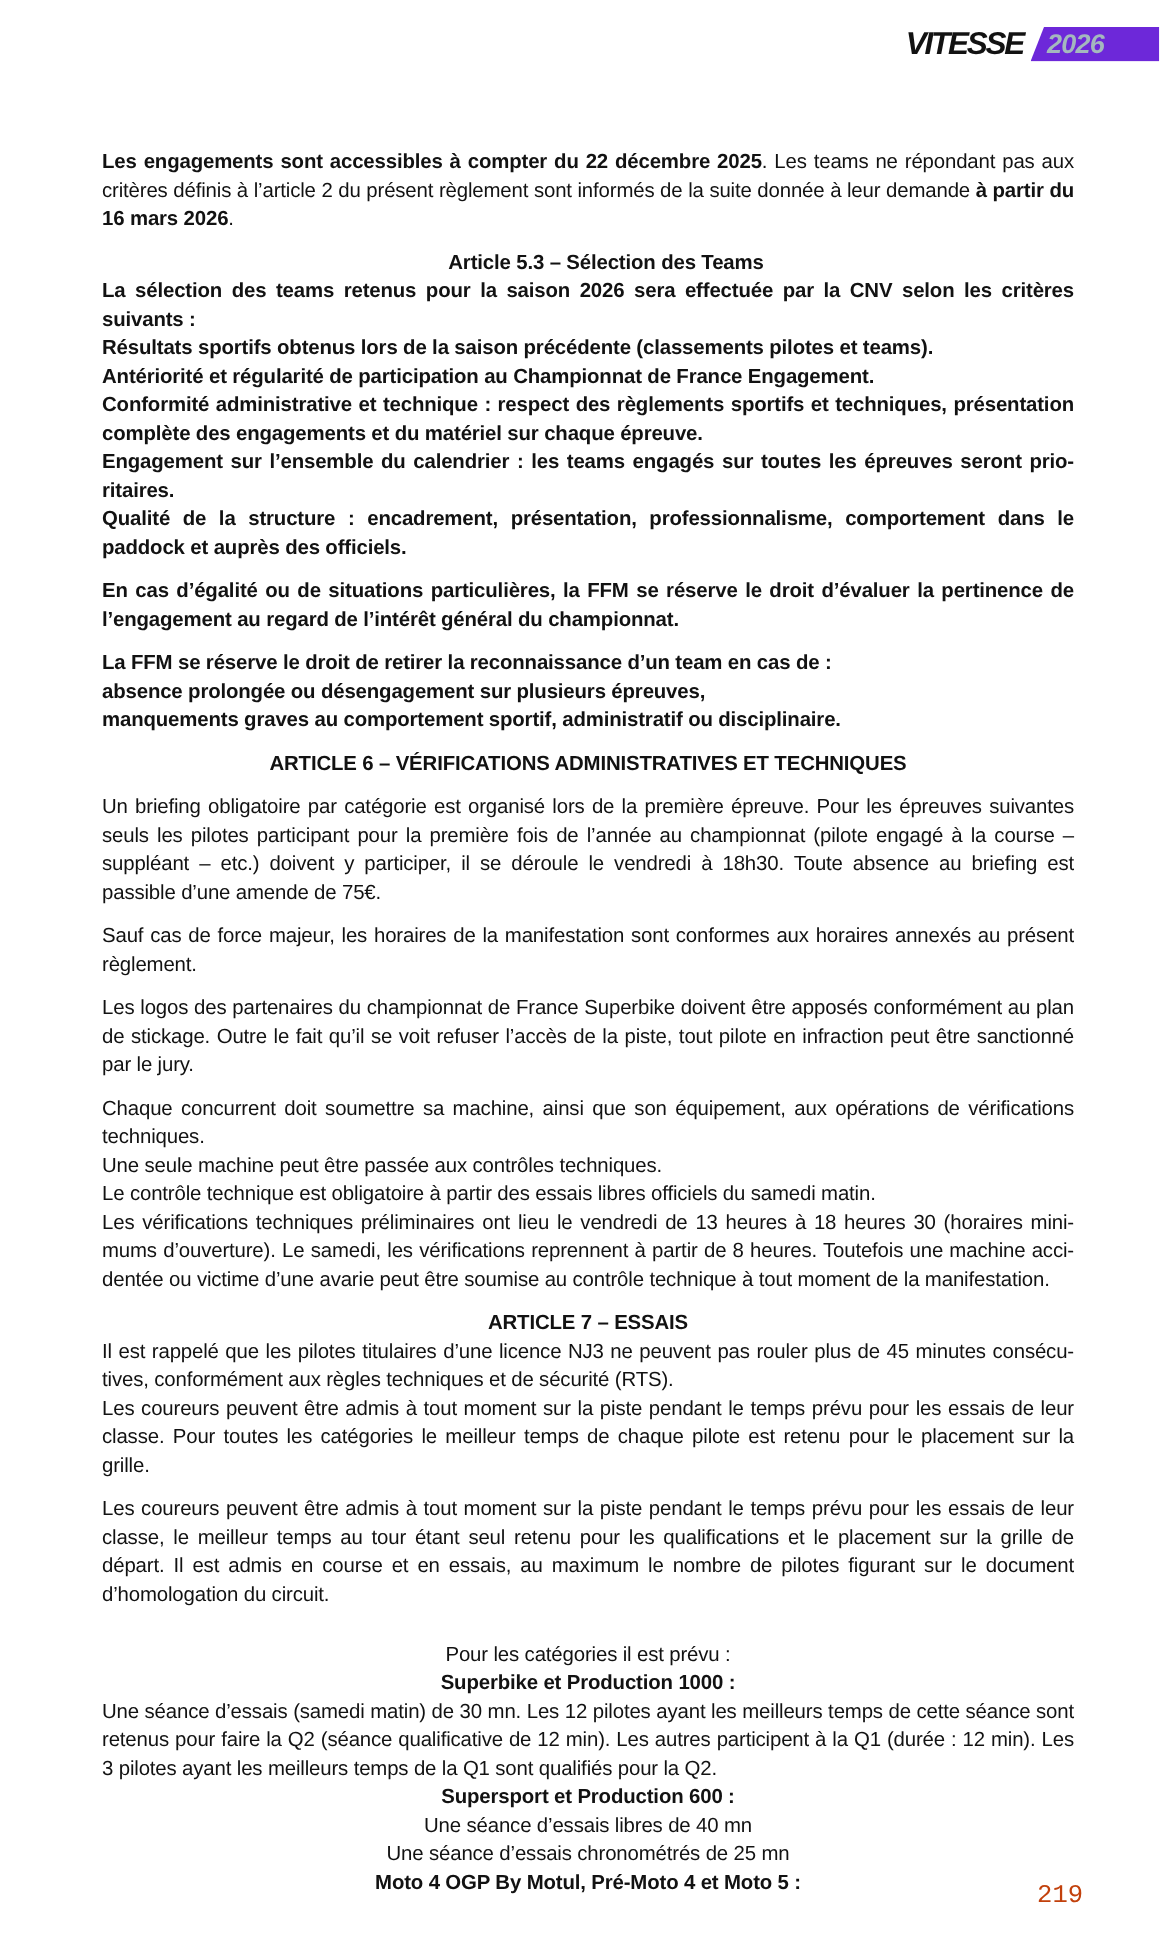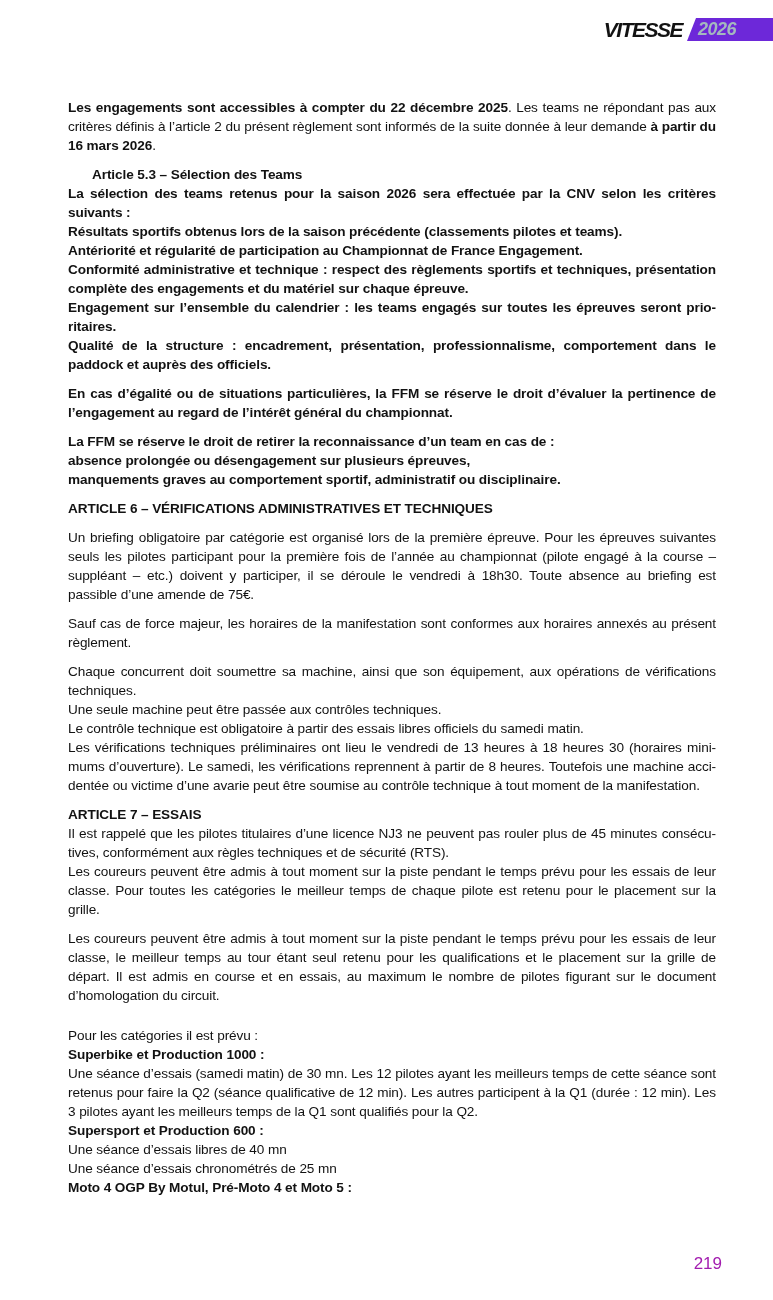--- a/index.html
+++ b/index.html
@@ -42,30 +42,30 @@
   .content {
     position:absolute; left:68px; top:55px; width:648px;margin-top:43px;
   }
   .para {
     margin:0;
     font-size:13.6px;
     line-height:19px;
     letter-spacing:-0.1px;
     text-align:justify;
   }
-  .para.left { text-align:left; }
+  .para.left { text-align:center; }
   .para.indented { text-indent:24px; }
   .para.gap1 { margin-top:10px; }
   .para.gap2 { margin-top:21px; }
   .para .b { font-weight:bold; }
 
   
   .page-number {
     position:absolute; right:51px; bottom:26px;
-    font-size:17px; color:#a21caf;
+    font-size:17px; color:#c2410c;font-family:Liberation Mono, monospace;
   }
 </style>
 </head>
 <body>
 
 <div class="page">
 
   <div class="header">
     <span class="brand">VITESSE</span>
     <span class="year-box" style="background: #6d28d9;">
@@ -82,20 +82,21 @@
       <p class="para"><span class="b">Conformité administrative et technique : respect des règlements sportifs et techniques, présentation complète des engagements et du matériel sur chaque épreuve.</span></p>
       <p class="para"><span class="b">Engagement sur l’ensemble du calendrier : les teams engagés sur toutes les épreuves seront prio-ritaires.</span></p>
       <p class="para"><span class="b">Qualité de la structure : encadrement, présentation, professionnalisme, comportement dans le paddock et auprès des officiels.</span></p>
       <p class="para gap1"><span class="b">En cas d’égalité ou de situations particulières, la FFM se réserve le droit d’évaluer la pertinence de l’engagement au regard de l’intérêt général du championnat.</span></p>
       <p class="para gap1"><span class="b">La FFM se réserve le droit de retirer la reconnaissance d’un team en cas de :</span></p>
       <p class="para"><span class="b">absence prolongée ou désengagement sur plusieurs épreuves,</span></p>
       <p class="para"><span class="b">manquements graves au comportement sportif, administratif ou disciplinaire.</span></p>
       <p class="para left gap1"><span class="b">ARTICLE 6 – VÉRIFICATIONS ADMINISTRATIVES ET TECHNIQUES</span></p>
       <p class="para gap1"><span>Un briefing obligatoire par catégorie est organisé lors de la première épreuve. Pour les épreuves suivantes seuls les pilotes participant pour la première fois de l’année au championnat (pilote engagé à la course – suppléant – etc.) doivent y participer, il se déroule le vendredi à 18h30. Toute absence au briefing est passible d’une amende de 75€.</span></p>
       <p class="para gap1"><span>Sauf cas de force majeur, les horaires de la manifestation sont conformes aux horaires annexés au présent règlement.</span></p>
+      <p class="para gap1"><span>Les logos des partenaires du championnat de France Superbike doivent être apposés conformément au plan de stickage. Outre le fait qu’il se voit refuser l’accès de la piste, tout pilote en infraction peut être sanctionné par le jury.</span></p>
       <p class="para gap1"><span>Chaque concurrent doit soumettre sa machine, ainsi que son équipement, aux opérations de vérifications techniques.</span></p>
       <p class="para"><span>Une seule machine peut être passée aux contrôles techniques.</span></p>
       <p class="para"><span>Le contrôle technique est obligatoire à partir des essais libres officiels du samedi matin.</span></p>
       <p class="para"><span>Les vérifications techniques préliminaires ont lieu le vendredi de 13 heures à 18 heures 30 (horaires mini-mums d’ouverture). Le samedi, les vérifications reprennent à partir de 8 heures. Toutefois une machine acci-dentée ou victime d’une avarie peut être soumise au contrôle technique à tout moment de la manifestation.</span></p>
       <p class="para left gap1"><span class="b">ARTICLE 7 – ESSAIS</span></p>
       <p class="para"><span>Il est rappelé que les pilotes titulaires d’une licence NJ3 ne peuvent pas rouler plus de 45 minutes consécu-tives, conformément aux règles techniques et de sécurité (RTS).</span></p>
       <p class="para"><span>Les coureurs peuvent être admis à tout moment sur la piste pendant le temps prévu pour les essais de leur classe. Pour toutes les catégories le meilleur temps de chaque pilote est retenu pour le placement sur la grille.</span></p>
       <p class="para gap1"><span>Les coureurs peuvent être admis à tout moment sur la piste pendant le temps prévu pour les essais de leur classe, le meilleur temps au tour étant seul retenu pour les qualifications et le placement sur la grille de départ. Il est admis en course et en essais, au maximum le nombre de pilotes figurant sur le document d’homologation du circuit.</span></p>
       <p class="para left gap2"><span>Pour les catégories il est prévu :</span></p>
       <p class="para left"><span class="b">Superbike et Production 1000 :</span></p>

